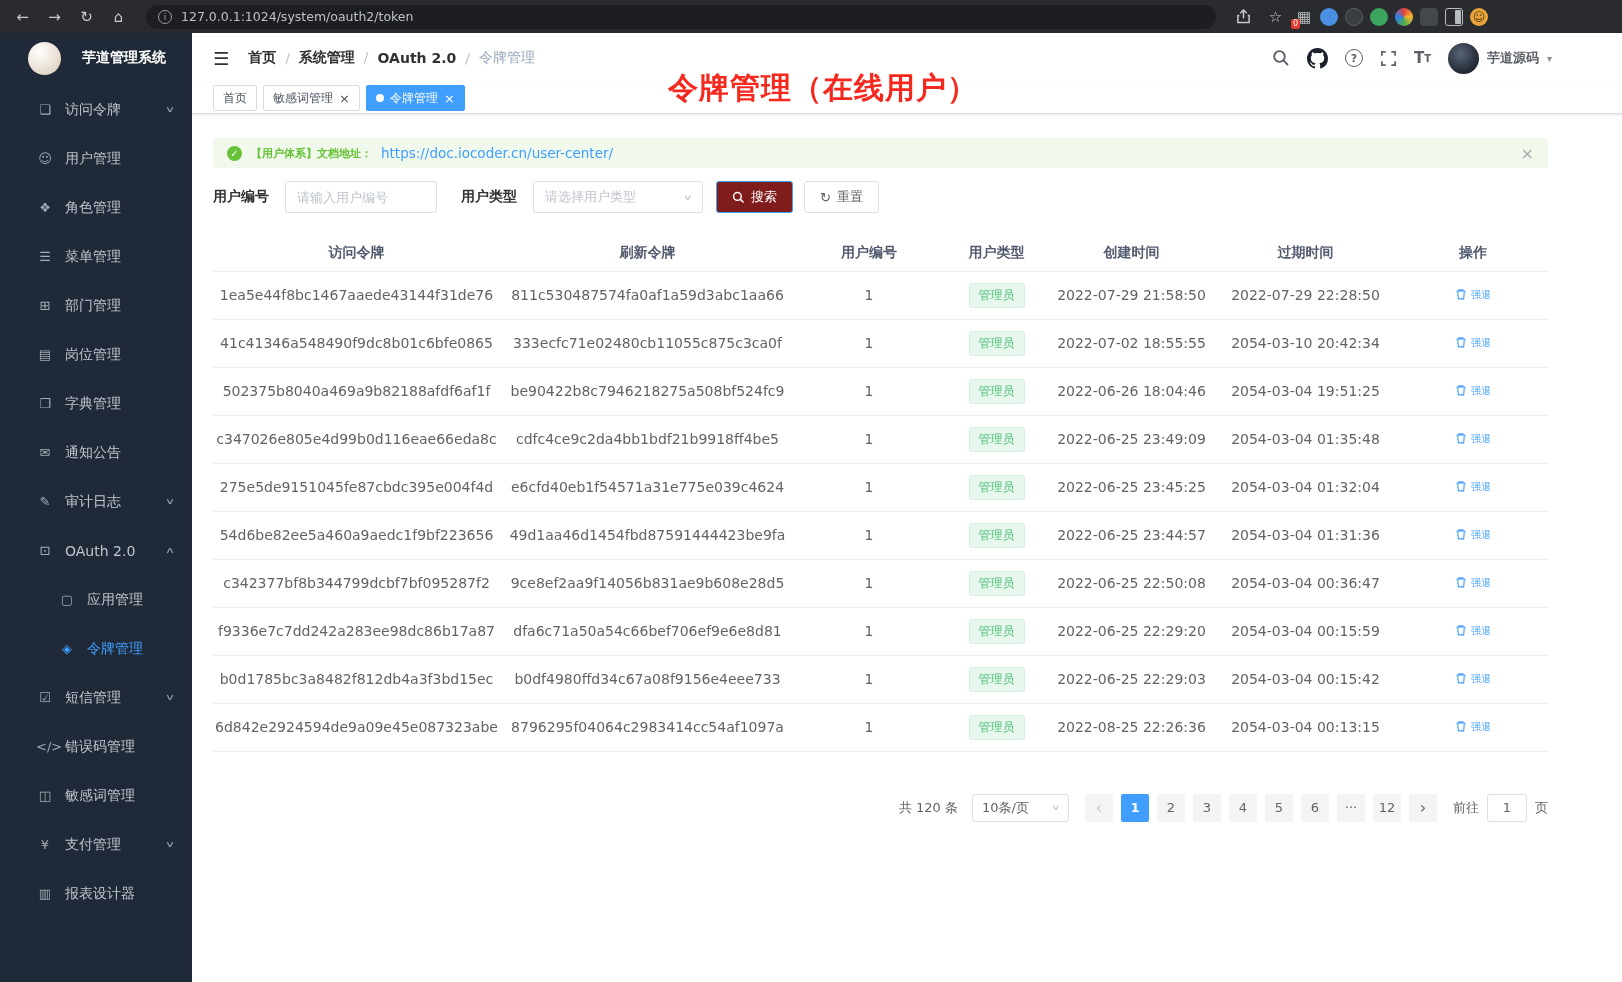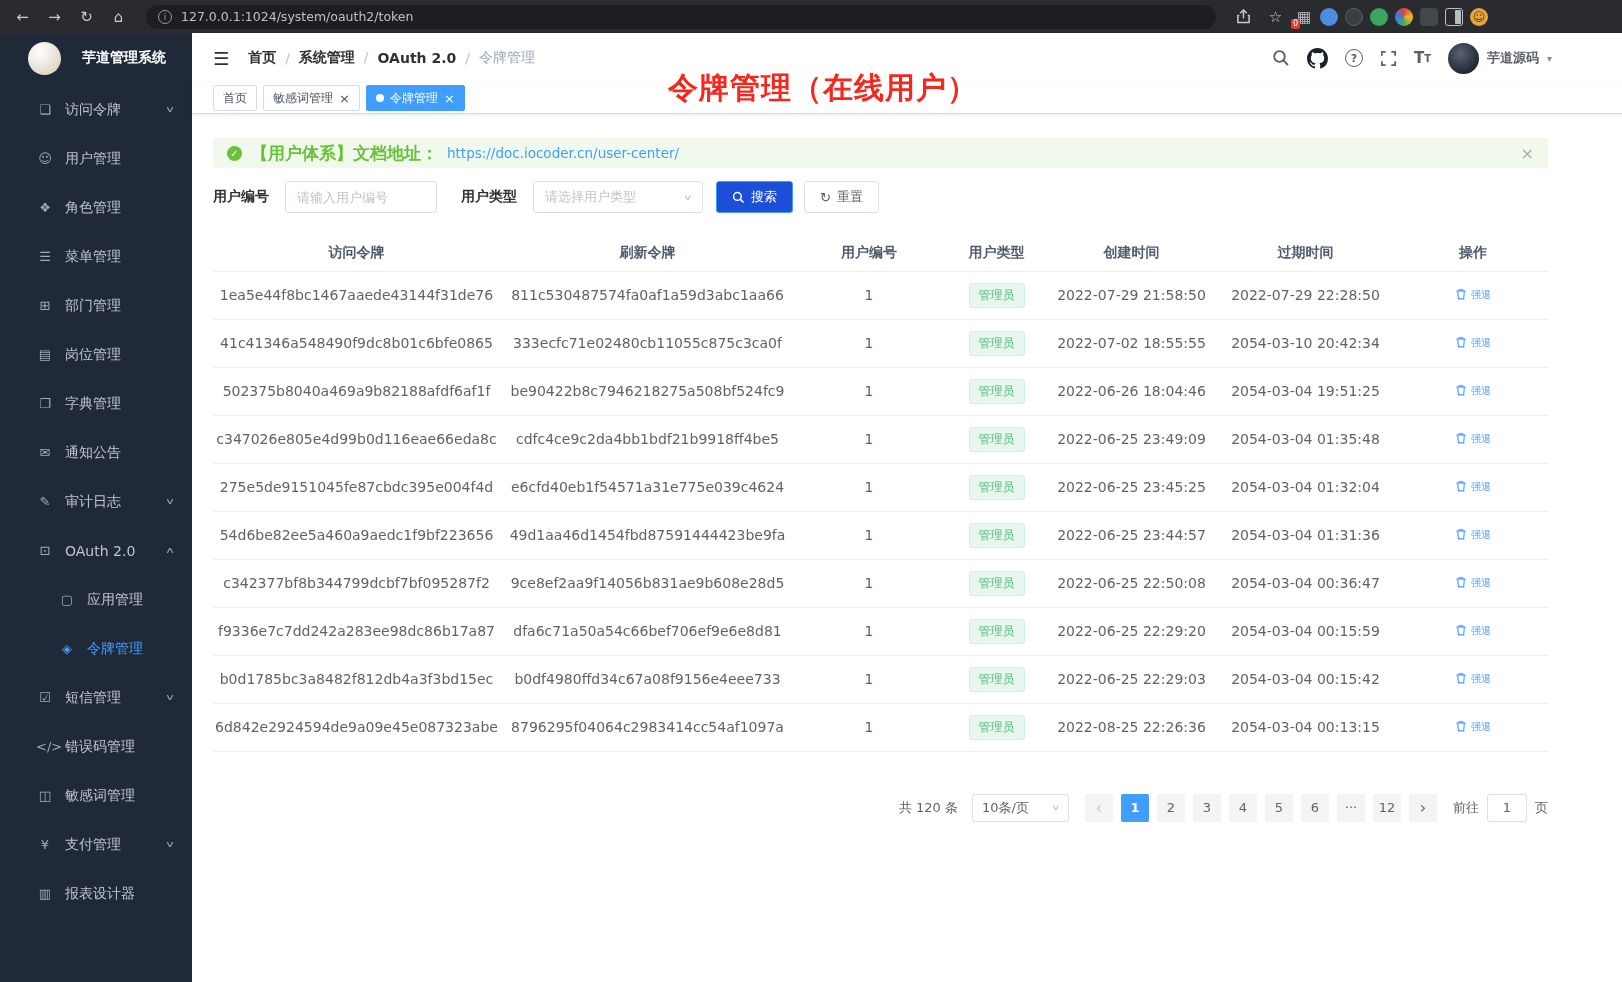--- a/index.html
+++ b/index.html
@@ -81,37 +81,37 @@
   .tab.active { background: #409eff; border-color: #409eff; color: #fff; }
   .tab-dot { width: 8px; height: 8px; border-radius: 50%; background: #fff; }
   .tab-close { font-size: 13px; line-height: 1; }
 
   
   .content { width: 1335px; margin-left: 21px; }
   .alert { margin-top: 24px; height: 30px; background: #f0f9eb; border-radius: 3px;
            display: flex; align-items: center; padding: 0 14px; gap: 9px; }
   .alert-check { width: 15px; height: 15px; border-radius: 50%; background: #67c23a; color: #fff;
                  font-size: 10px; display: flex; align-items: center; justify-content: center; flex: 0 0 auto; }
-  .alert-text { color: #67c23a; font-size: 17px; font-weight: 600; }
+  .alert-text { color: #67c23a; font-size: 11px; font-weight: 600; }
   .alert-link { color: #409eff; font-size: 13.5px; text-decoration: none; cursor: pointer; }
   .alert-close { margin-left: auto; color: #a8abb2; font-size: 16px; cursor: pointer; }
 
   .filters { margin-top: 13px; display: flex; align-items: center; }
   .f-label { font-weight: 700; color: #303133; font-size: 14px; margin-right: 16px; white-space: nowrap; }
   .f-input { width: 152px; height: 32px; border: 1px solid #dcdfe6; border-radius: 3px; padding: 0 11px;
              font-size: 13px; color: #606266; font-family: inherit; outline: none; margin-right: 24px; }
   .f-input::placeholder { color: #bfc4cc; }
   .f-select { width: 170px; height: 32px; border: 1px solid #dcdfe6; border-radius: 3px; display: flex;
               align-items: center; justify-content: space-between; padding: 0 11px; color: #bfc4cc;
               font-size: 13px; cursor: pointer; margin-right: 13px; background: #fff; }
   .sel-caret { color: #c0c4cc; font-size: 10px; transform: scale(1.3, .8); }
   .btn { height: 32px; border-radius: 3px; display: inline-flex; align-items: center; gap: 6px;
          padding: 0 15px; font-size: 13px; cursor: pointer; border: 1px solid #dcdfe6;
          background: #fff; color: #606266; font-family: inherit; }
-  .btn-primary { background: #1d4ed8; border-color: #409eff; color: #fff; }
+  .btn-primary { background: #7f1d1d; border-color: #409eff; color: #fff; }
   .btn + .btn { margin-left: 11px; }
   .btn .ric { font-size: 13px; }
 
   .grid { width: 100%; border-collapse: collapse; margin-top: 22px; table-layout: fixed; }
   .grid th { height: 36px; font-size: 14px; color: #515a6e; font-weight: 700; text-align: center;
              border-bottom: 1px solid #ebeef5; }
   .grid td { height: 48px; font-size: 14px; color: #606266; text-align: center;
              border-bottom: 1px solid #ebeef5; white-space: nowrap; overflow: hidden; }
   .tag-success { display: inline-block; padding: 3px 9px; font-size: 12px; border-radius: 3px;
                  background: #e7f7ee; border: 1px solid #d4f0e0; color: #4fbe77; }

